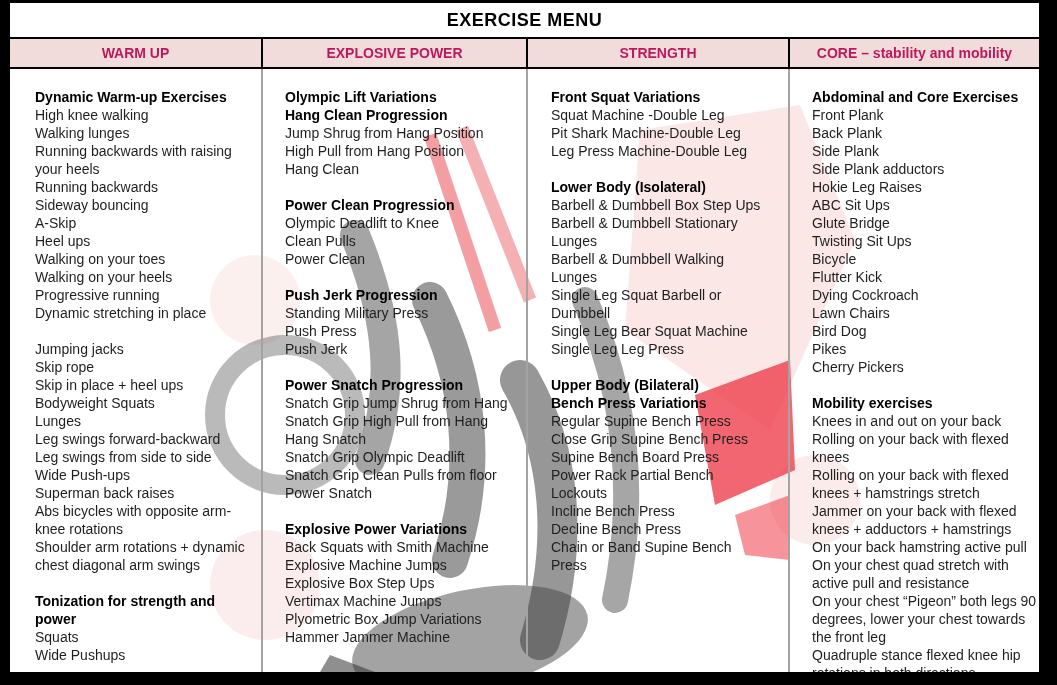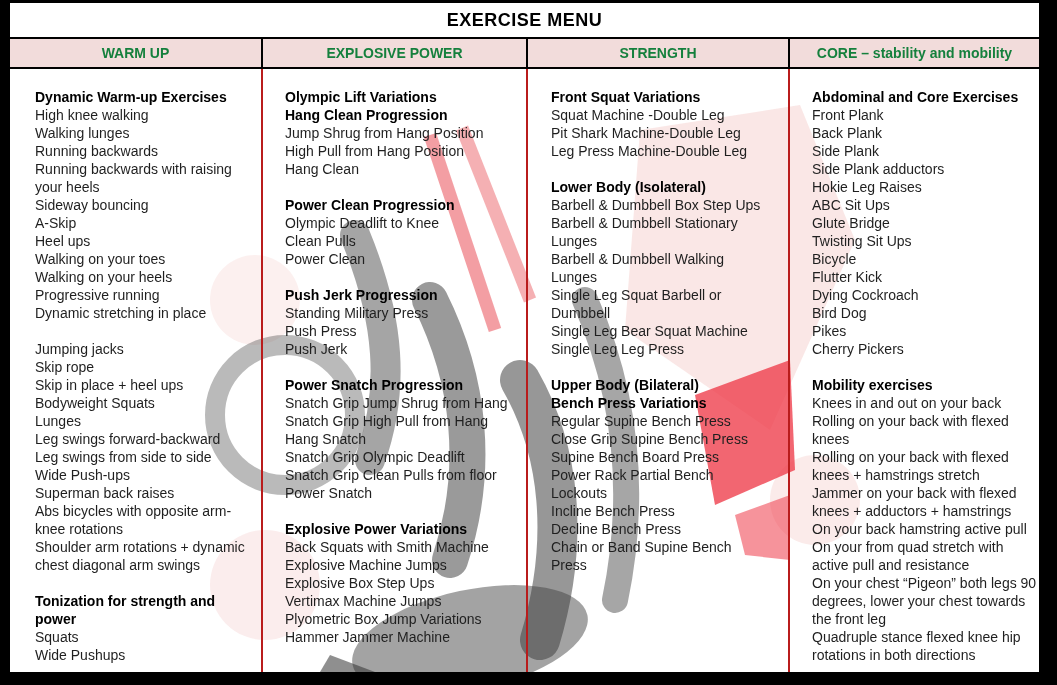--- a/index.html
+++ b/index.html
@@ -21,29 +21,29 @@
     position:relative;z-index:1;height:34px;border-bottom:2px solid #000;
     display:flex;align-items:center;justify-content:center;
     font-weight:bold;font-size:18px;letter-spacing:.5px;color:#000;background:#fff;
   }
   .header-row{
     position:relative;z-index:1;display:grid;grid-template-columns:253px 265px 262px 249px;
     height:28px;border-bottom:2px solid #000;
   }
   .header-cell{
     background:#f2dcdb;display:flex;align-items:center;justify-content:center;
-    font-weight:bold;font-size:14px;color:#15803d;border-right:2px solid #000;box-sizing:border-box;
+    font-weight:bold;font-size:14px;color:#be185d;border-right:2px solid #000;box-sizing:border-box;
   }
   .header-cell:last-child{border-right:none;}
   .body-row{
     position:relative;z-index:1;display:grid;grid-template-columns:253px 265px 262px 249px;
     flex:1;overflow:hidden;
   }
   .body-cell{
-    border-right:2px solid #b91c1c;box-sizing:border-box;
+    border-right:2px solid #a3a3a3;box-sizing:border-box;
     font-size:14px;line-height:18px;color:#1f1f1f;overflow:hidden;
   }
   .body-cell:last-child{border-right:none;}
   .body-cell.c0{padding:19px 6px 0 25px;}
   .body-cell.c1{padding:19px 4px 0 22px;}
   .body-cell.c2{padding:19px 22px 0 23px;}
   .body-cell.c3{padding:19px 2px 0 22px;}
   .section{margin-top:18px;}
   .section:first-child{margin-top:0;}
   .section-title{font-weight:bold;color:#000;}
@@ -84,22 +84,22 @@
       <div class="header-cell">STRENGTH</div>
       <div class="header-cell">CORE – stability and mobility</div>
     </div>
 
   <div class="body-row">
       <div class="body-cell c0">
         <div class="section">
           <div class="section-title">Dynamic Warm-up Exercises</div>
           <div class="exercise">High knee walking</div>
           <div class="exercise">Walking lunges</div>
+          <div class="exercise">Running backwards with raising your heels</div>
           <div class="exercise">Running backwards</div>
-          <div class="exercise">Running backwards with raising your heels</div>
           <div class="exercise">Sideway bouncing</div>
           <div class="exercise">A-Skip</div>
           <div class="exercise">Heel ups</div>
           <div class="exercise">Walking on your toes</div>
           <div class="exercise">Walking on your heels</div>
           <div class="exercise">Progressive running</div>
           <div class="exercise">Dynamic stretching in place</div>
         </div>
         <div class="section">
           <div class="exercise">Jumping jacks</div>
@@ -194,31 +194,32 @@
           <div class="exercise">Back Plank</div>
           <div class="exercise">Side Plank</div>
           <div class="exercise">Side Plank adductors</div>
           <div class="exercise">Hokie Leg Raises</div>
           <div class="exercise">ABC Sit Ups</div>
           <div class="exercise">Glute Bridge</div>
           <div class="exercise">Twisting Sit Ups</div>
           <div class="exercise">Bicycle</div>
           <div class="exercise">Flutter Kick</div>
           <div class="exercise">Dying Cockroach</div>
+          <div class="exercise">Lawn Chairs</div>
           <div class="exercise">Bird Dog</div>
           <div class="exercise">Pikes</div>
           <div class="exercise">Cherry Pickers</div>
         </div>
         <div class="section">
           <div class="section-title">Mobility exercises</div>
           <div class="exercise">Knees in and out on your back</div>
           <div class="exercise">Rolling on your back with flexed knees</div>
           <div class="exercise">Rolling on your back with flexed knees + hamstrings stretch</div>
           <div class="exercise">Jammer on your back with flexed knees + adductors + hamstrings</div>
           <div class="exercise">On your back hamstring active pull</div>
-          <div class="exercise">On your from quad stretch with active pull and resistance</div>
+          <div class="exercise">On your chest quad stretch with active pull and resistance</div>
           <div class="exercise">On your chest “Pigeon” both legs 90 degrees, lower your chest towards the front leg</div>
           <div class="exercise">Quadruple stance flexed knee hip rotations in both directions</div>
         </div>
       </div>
     </div>
 
 </div>
 
 </body></html>

